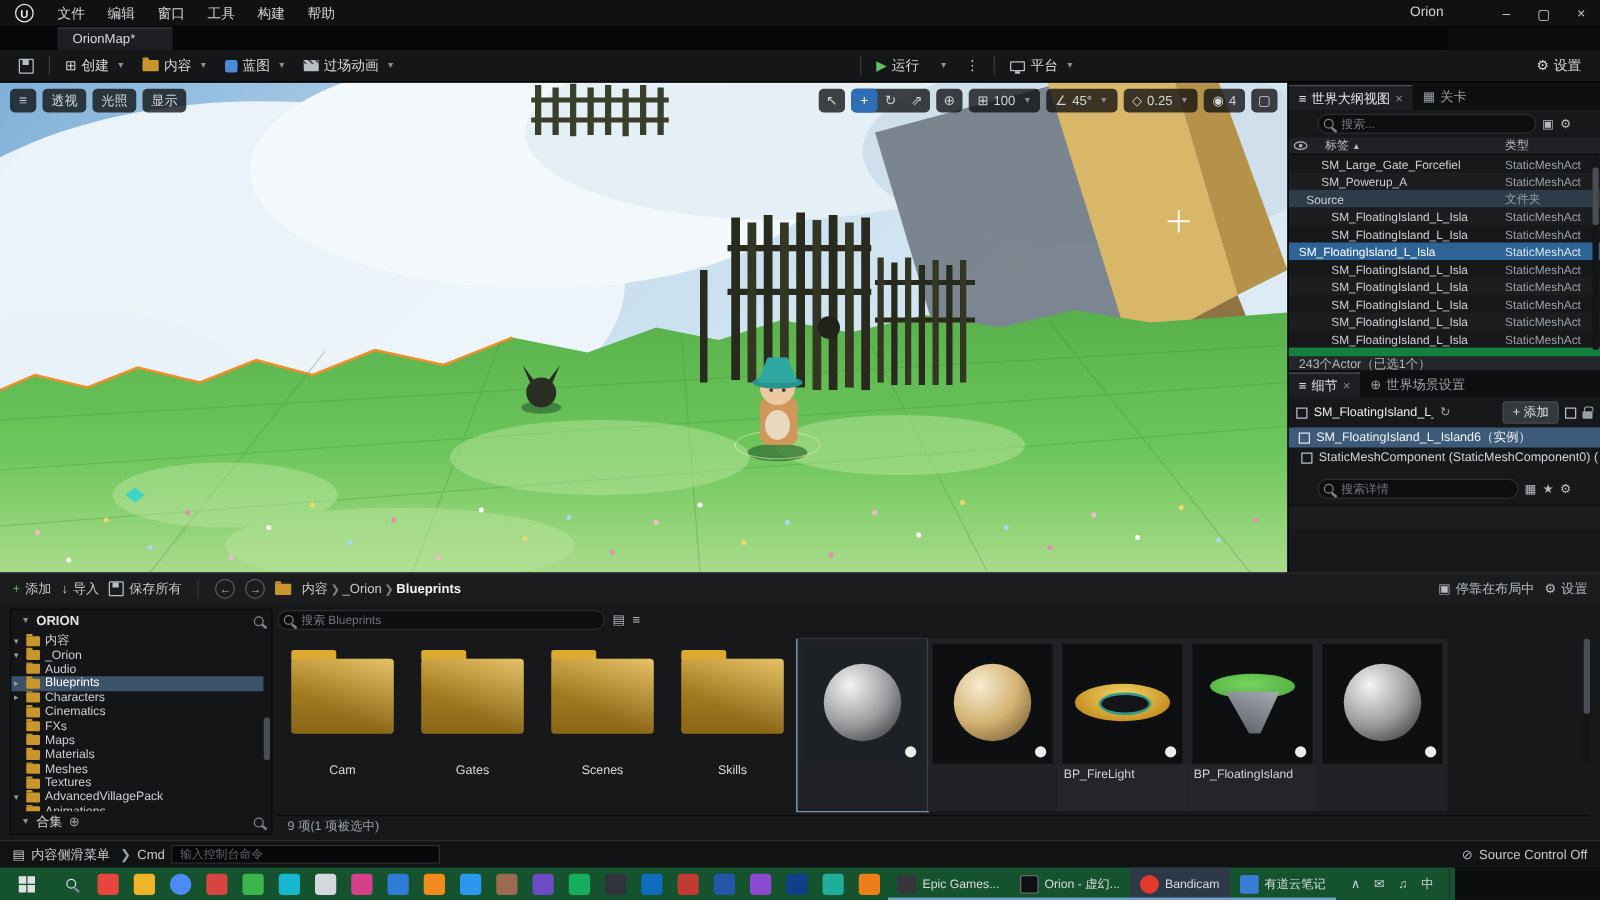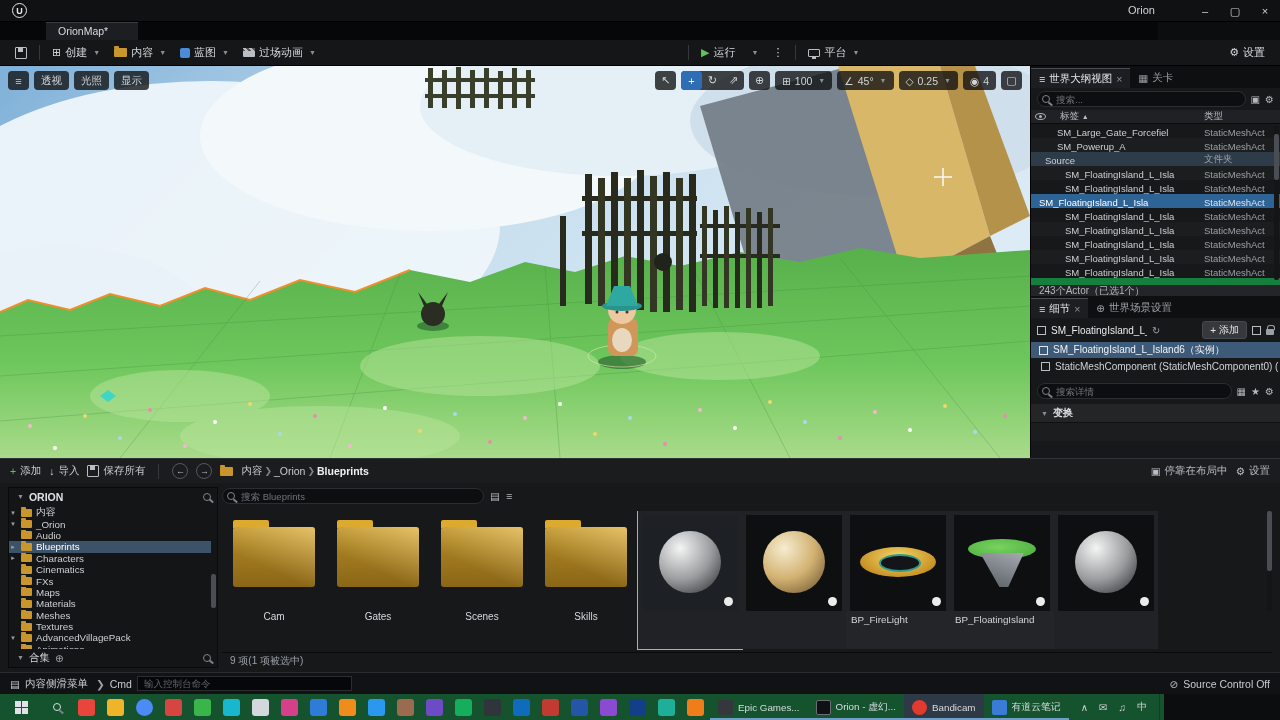--- a/index.html
+++ b/index.html
@@ -47,21 +47,21 @@
 .vp-ibtn{background:rgba(14,15,17,.78);border-radius:4px;min-width:21px;height:19px;display:flex;align-items:center;justify-content:center;color:#cfd3d7;font-size:11px;padding:0 3px}
 .vp-ibtn.active{background:#2f6db5;color:#fff}
 .vp-group{display:flex;background:rgba(14,15,17,.78);border-radius:4px;height:19px}
 .vp-group .vp-ibtn{background:transparent}
 .vp-group .vp-ibtn.active{background:#2f6db5;border-radius:4px}
 
 #rightpanel{position:absolute;left:1030px;top:66px;width:250px;height:392px;background:#17181a;border-left:1px solid #000;font-size:10px}
 .ptabs{height:22px;background:#0e0f10;display:flex;align-items:flex-end}
 .ptab{height:20px;display:flex;align-items:center;gap:4px;padding:0 8px;color:#9aa0a6;font-size:10.5px;white-space:nowrap}
 .ptab.active{background:#1c1e21;color:#e3e5e8;border-top:1px solid #4a4e54}
-.srow{height:22px;display:flex;align-items:center;gap:5px;padding:0 6px}
+.srow{height:22px;display:flex;align-items:center;gap:5px;padding:0 23px}
 .searchbox{flex:1;position:relative;height:16px}
 .searchbox input{width:100%;height:16px;background:#0d0e0f;border:1px solid #2b2d30;border-radius:8px;color:#c8cbce;font-size:9.5px;padding:0 6px 0 18px;outline:none}
 .searchbox input::placeholder{color:#6f747a}
 .searchbox .i-mag{position:absolute;left:5px;top:4px}
 .colhdr{height:14px;display:flex;align-items:center;background:#1f2124;color:#b8bcc1;font-size:9.5px;border-bottom:1px solid #0a0a0a;padding-left:4px}
 .colhdr .lblcol{flex:1;margin-left:14px}
 .colhdr .typcol{width:76px}
 #outliner-rows{height:154px;overflow:hidden;position:relative}
 .orow{display:flex;align-items:flex-end;height:14px;padding-left:22px;font-size:9.5px;color:#ccd0d4;background:#17181a}
 .orow:nth-child(even){background:#1b1d1f}
@@ -143,20 +143,29 @@
 #tray{margin-left:auto;display:flex;align-items:center;gap:11px;padding:0 12px;color:#cfd3d8;font-size:10px}
 .desktop-sliver{width:5px;height:26px;border-left:1px solid #2a2f36}
 </style>
 </head>
 <body>
 
 <div id="root">
 
   <div id="menubar">
     <span class="ue-logo">U</span>
+    <div class="flex">
+
+    <span class="menu-item">文件</span>
+        <span class="menu-item">编辑</span>
+        <span class="menu-item">窗口</span>
+        <span class="menu-item">工具</span>
+        <span class="menu-item">构建</span>
+        <span class="menu-item">帮助</span>
+      </div>
     <span id="win-title">Orion</span>
     <div id="win-controls">
       <span class="winbtn">–</span>
       <span class="winbtn">▢</span>
       <span class="winbtn">×</span>
     </div>
   </div>
 
   <div id="tabbar">
     <div class="leveltab">OrionMap*</div>
@@ -525,24 +534,20 @@
     <div class="comp-row">
       <span class="i-cube"></span>
       <span>StaticMeshComponent (StaticMeshComponent0) (</span>
     </div>
     <div class="srow" style="height:26px;margin-top:4px">
       <span class="searchbox"><span class="i-mag"></span><input placeholder="搜索详情" style=""></span>
       <span style="color:#b4b8bd">▦</span>
       <span style="color:#b4b8bd">★</span>
       <span style="color:#b4b8bd">⚙</span>
     </div>
-    <div class="sect">
-      <span class="chev">▼</span>
-      <span>变换</span>
-    </div>
     <div class="stub"></div>
   </div>
 
   <div id="drawer">
     <div id="cb-bar">
       <span class="flex" style="gap:4px">
           <span style="color:#5fc25f">+</span>
           <span>添加</span>
         </span>
       <span class="flex" style="gap:4px">

